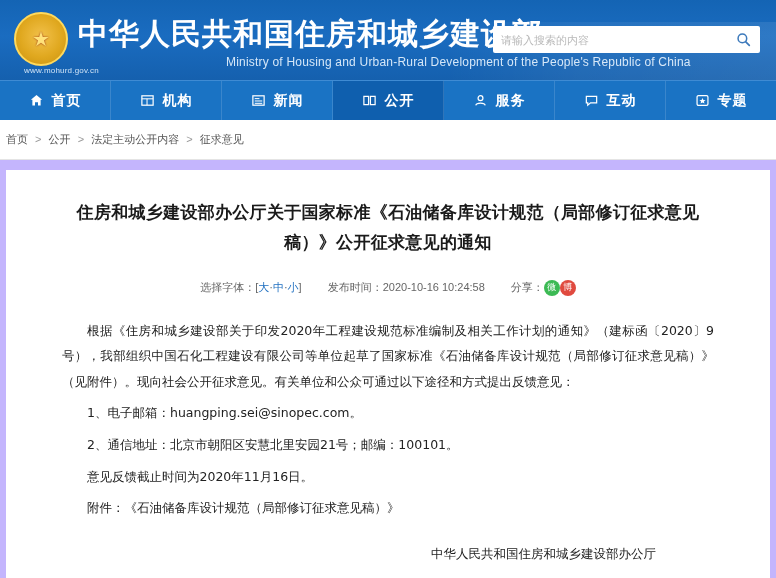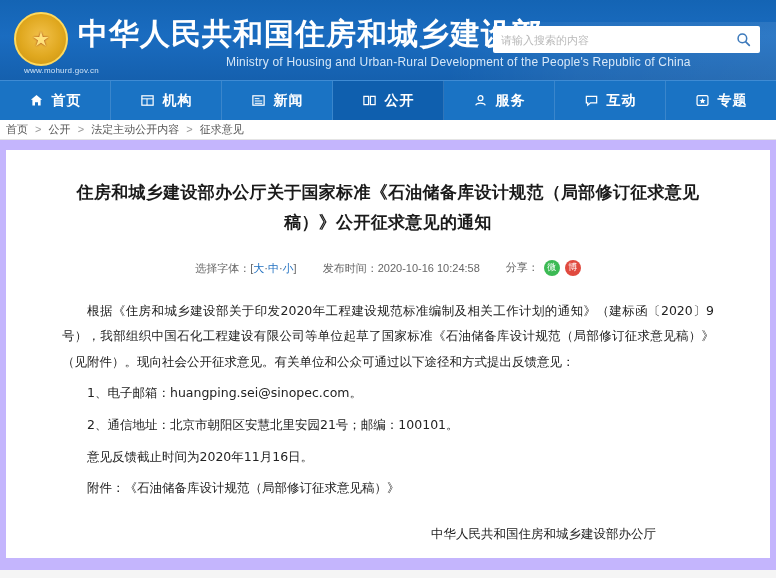--- a/index.html
+++ b/index.html
@@ -123,21 +123,21 @@
   .nav-item.active { background: #0f5fae; }
   .nav-ico {
     width: 16px; height: 16px;
     display: inline-flex; align-items: center; justify-content: center;
     font-size: 13px;
     color: #ffffff;
   }
 
   
   .crumb-wrap {
-    height: 20px;
+    height: 40px;
     background: #ffffff;
     border-bottom: 1px solid #e4e4e4;
     display: flex;
     align-items: center;
     padding-left: 6px;
   }
   .crumb {
     font-size: 11px;
     color: #555;
   }
@@ -162,28 +162,28 @@
     font-size: 17px;
     font-weight: bold;
     color: #1a1a1a;
     line-height: 1.75;
     font-family: "DejaVu Sans", "Liberation Sans", sans-serif;
     letter-spacing: .3px;
   }
   .meta {
     margin-top: 22px;
     display: flex;
-    align-items: flex-end;
+    align-items: center;
     justify-content: center;
     gap: 26px;
     font-size: 11px;
     color: #666;
   }
   .meta .fs-opt { color: #1f6fc0; cursor: pointer; }
-  .share-group { display: inline-flex; align-items: center; gap: 5px; }
+  .share-group { display: inline-flex; align-items: center; }
   .share-ico {
     width: 16px; height: 16px;
     border-radius: 50%;
     display: inline-flex; align-items: center; justify-content: center;
     color: #fff; font-size: 9px;
     cursor: pointer;
   }
   .share-ico.wechat { background: #3cba54; }
   .share-ico.weibo  { background: #e04a3f; }
 

